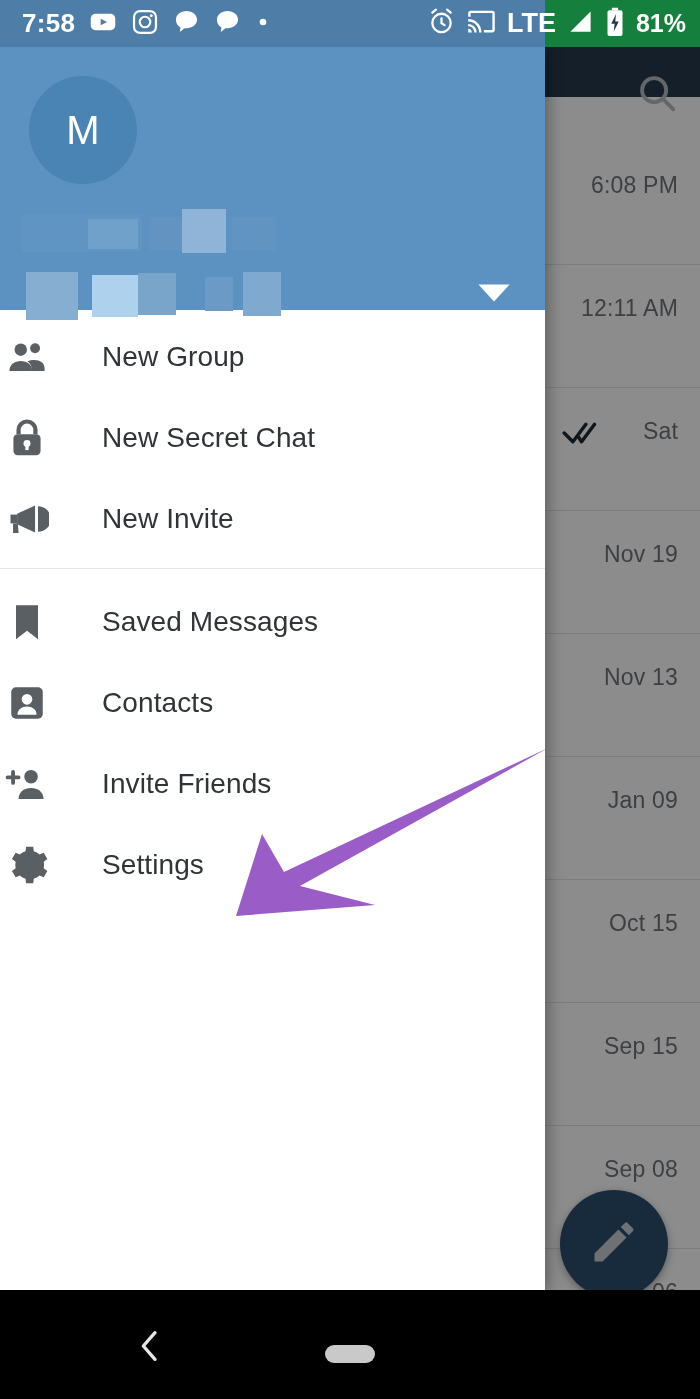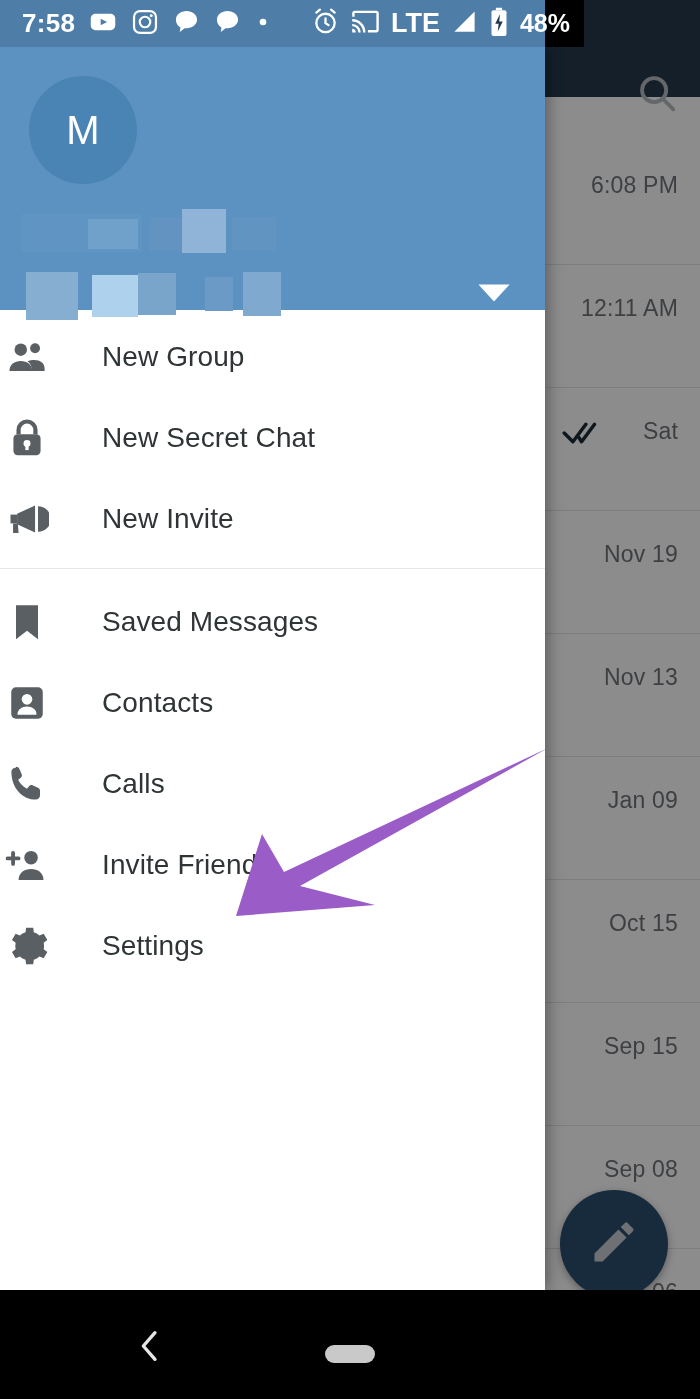--- a/index.html
+++ b/index.html
@@ -14,21 +14,21 @@
   .row{position:relative;height:123px;border-bottom:1px solid #e2e4e6;box-sizing:border-box;}
   .row .time{position:absolute;right:22px;top:30px;font-size:23px;color:#6f7479;letter-spacing:.2px;white-space:nowrap;}
   .row .snippet{position:absolute;left:18px;top:76px;font-size:25px;color:#2b3a46;white-space:nowrap;}
   .row .snippet.link{color:#1b3a54;}
   .ticks{position:absolute;right:96px;top:32px;width:42px;height:26px;}
   .fab{position:absolute;right:32px;top:1190px;width:108px;height:108px;border-radius:50%;background:#2b4f70;
        display:flex;align-items:center;justify-content:center;box-shadow:0 3px 8px rgba(0,0,0,.35);}
   .scrim{position:absolute;left:0;top:0;width:700px;height:1290px;background:rgba(0,0,0,.45);}
 
   
-  .statusbar{position:absolute;left:0;top:0;width:584px;height:47px;background:#000000;z-index:40;}
+  .statusbar{position:absolute;left:0;top:0;width:700px;height:47px;background:#15803d;z-index:40;}
   .sb-left-bg{position:absolute;left:0;top:0;width:545px;height:47px;background:#4e7ea8;}
   .sb-left{position:absolute;left:0;top:0;width:545px;height:47px;display:flex;align-items:center;gap:14px;padding-left:22px;box-sizing:border-box;z-index:2;}
   .sb-time{color:#fff;font-size:26px;font-weight:bold;letter-spacing:.3px;}
   .sb-right{position:absolute;right:14px;top:0;height:47px;display:flex;align-items:center;gap:11px;z-index:2;}
   .sb-right .lbl{color:#fff;font-size:27px;font-weight:bold;}
   .sb-pct{color:#fff;font-size:25px;font-weight:bold;}
 
   
   .drawer{position:absolute;left:0;top:47px;width:545px;height:1243px;background:#fff;z-index:30;box-shadow:3px 0 14px rgba(0,0,0,.35);}
   .dheader{position:relative;width:545px;height:263px;background:#5b92c2;}
@@ -199,28 +199,20 @@
               <rect x="3.4" y="3.4" width="17.2" height="17.2" rx="2.6" fill="#5a5f63"></rect>
               <circle cx="12" cy="10" r="2.9" fill="#fff"></circle>
               <path d="M6.8 18.4c0-2.9 2.3-4.5 5.2-4.5s5.2 1.6 5.2 4.5z" fill="#fff"></path>
             </svg>
           </span>
           <span class="mlabel">Contacts</span>
         </div>
         <div class="mitem">
           <span class="mico">
             <svg viewBox="0 0 24 24" width="44" height="44">
-              <path d="M6.2 2.6c.8 0 1.3.4 1.6 1.1l1.3 3c.3.7.1 1.4-.5 1.9l-1.4 1.1c.9 2 2.6 3.8 4.8 4.9l1.1-1.4c.5-.6 1.2-.8 1.9-.5l3 1.3c.7.3 1.1.9 1.1 1.6v2.6c0 1.3-1 2.3-2.3 2.3C9.7 20.5 3.5 14.3 3.5 5.4c0-1.3 1-2.3 2.3-2.3z" fill="#5a5f63"></path>
-            </svg>
-          </span>
-          <span class="mlabel">Calls</span>
-        </div>
-        <div class="mitem">
-          <span class="mico">
-            <svg viewBox="0 0 24 24" width="44" height="44">
               <circle cx="14.2" cy="8" r="3.7" fill="#5a5f63"></circle>
               <path d="M7.4 20.2c0-3.9 3.1-6 6.8-6s6.8 2.1 6.8 6z" fill="#5a5f63"></path>
               <path d="M4.4 5.4v6M1.4 8.4h6" stroke="#5a5f63" stroke-width="2.1" stroke-linecap="round"></path>
             </svg>
           </span>
           <span class="mlabel">Invite Friends</span>
         </div>
         <div class="mitem">
           <span class="mico">
             <svg viewBox="0 0 24 24" width="44" height="44">
@@ -289,21 +281,21 @@
             <path d="M21 3 L21 21 L3 21 Z" fill="#fff"></path>
           </svg>
       </span>
       <span>
         <svg viewBox="0 0 14 24" width="20" height="30">
             <rect x="4.5" y="0.6" width="5" height="2" fill="#fff"></rect>
             <rect x="1" y="2.6" width="12" height="20.6" rx="1.6" fill="#fff"></rect>
             <path d="M7.8 5.6 L4 13.4 L6.7 13.4 L6 19.6 L10 11.6 L7.2 11.6 Z" fill="#25394d"></path>
           </svg>
       </span>
-      <span class="sb-pct">48%</span>
+      <span class="sb-pct">81%</span>
     </div>
   </div>
 
   <div class="navbar">
     <span class="nav-back">
       <svg viewBox="0 0 24 24" width="40" height="40" fill="none" stroke="#e6e6e6" stroke-width="2" stroke-linecap="round" stroke-linejoin="round">
         <polyline points="15,4 8,12 15,20"></polyline>
       </svg>
     </span>
     <span class="nav-home"></span>

